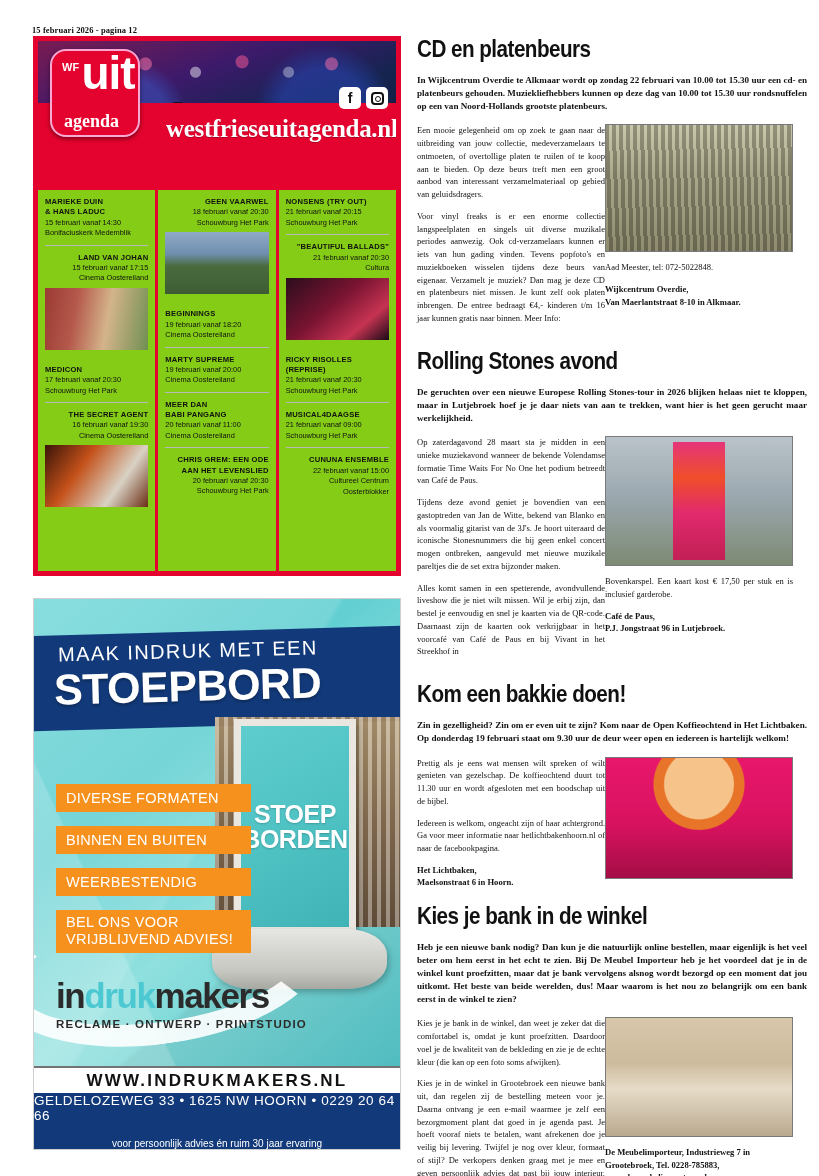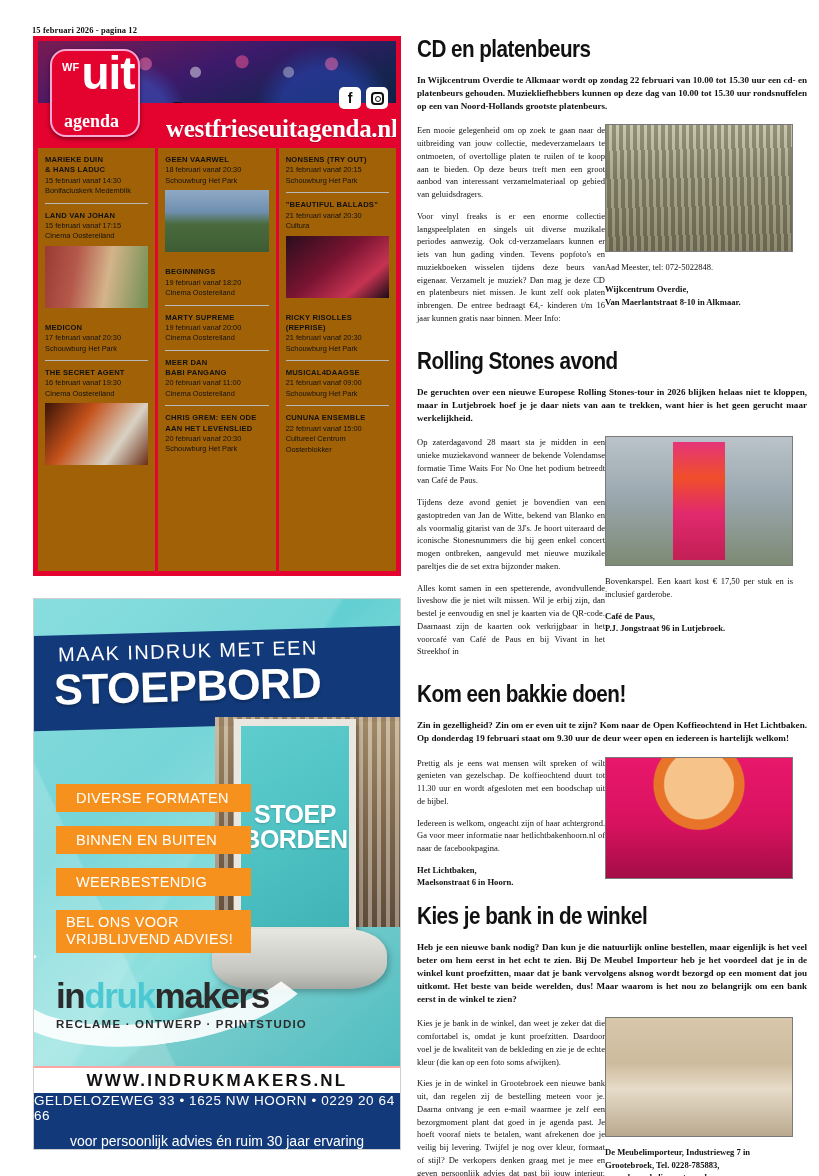--- a/index.html
+++ b/index.html
@@ -101,24 +101,24 @@
   .ig-glyph::after { content:""; position:absolute; left:2.5px; top:2.5px; width:4px; height:4px; border:1.6px solid #111; border-radius:50%; }
 
   
   .agenda-grid {
     display: grid;
     grid-template-columns: 1fr 1fr 1fr;
     height: calc(100% - 104px);
     background: #e4032e;
     gap: 3px; padding: 3px 0 0 0;
   }
-  .ag-col { background: #a16207; padding: 0 7px; position: relative; }
+  .ag-col { background: #84cc16; padding: 0 7px; position: relative; margin-top: 42px; }
   .ev { padding: 7px 0 6px 0; border-bottom: 1px solid #b9b9b9; }
   .ev:last-child { border-bottom: none; }
-  .ev.noline { border-bottom: none; }
+  .ev.noline { border-bottom: none; text-align: right; }
   .ev-title {
     font-family: "Liberation Sans", sans-serif;
     font-weight: bold; font-size: 7.6px; color: #111;
     letter-spacing: .2px; line-height: 1.35;
   }
   .ev-line {
     font-family: "Liberation Sans", sans-serif;
     font-size: 7.4px; color: #111; line-height: 1.42;
   }
   .ev-photo { width: 100%; height: 62px; margin: 4px 0 2px; }
@@ -188,21 +188,21 @@
     position: absolute; left: 178px; top: 330px; width: 175px; height: 60px;
     background: linear-gradient(180deg,#e6e6e2 0%,#c7c7c2 70%,#a8a8a3 100%);
     border-radius: 40px/26px;
     box-shadow: 2px 3px 6px rgba(0,0,0,.25);
   }
   .ad-bullets { position: absolute; left: 22px; top: 185px; width: 195px; }
   .ad-bullet {
     background: #f6911e; color: #fff;
     font-family: "Liberation Sans", sans-serif;
     font-size: 14.5px; letter-spacing: .3px;
-    padding: 6px 20px; margin-bottom: 14px;
+    padding: 6px 10px; margin-bottom: 14px;
   }
   .ad-bullet.two { padding: 4px 10px 6px; line-height: 1.15; }
   .ad-swoosh {
     position: absolute; left: -40px; bottom: 22px; width: 330px; height: 150px;
     border-radius: 50%;
     border: 22px solid rgba(255,255,255,.9);
     border-right-color: transparent; border-top-color: transparent;
     transform: rotate(-8deg);
   }
   .ad-logo { position: absolute; left: 22px; bottom: 36px; }
@@ -210,32 +210,32 @@
     font-family: "Liberation Sans", sans-serif;
     font-weight: bold; font-size: 35px; letter-spacing: -1.4px; color: #2b2b2b;
   }
   .ad-logo .word .cyan { color: #4cc8d3; }
   .ad-logo .sub {
     font-family: "Liberation Sans", sans-serif;
     font-weight: bold; font-size: 11.5px; letter-spacing: 1.2px; color: #2b2b2b;
     margin-top: 2px;
   }
   .ad-url {
-    height: 27px; background: #fff; border-top: 2px solid #fca5a5;
+    height: 27px; background: #fff; border-top: 2px solid #737373;
     display: flex; align-items: center; justify-content: center;
     font-family: "Liberation Sans", sans-serif;
     font-weight: bold; font-size: 17px; letter-spacing: 2.2px; color: #111;
   }
   .ad-foot {
     height: 56px; background: #123a7a; color: #fff;
     display: flex; flex-direction: column; align-items: center; justify-content: space-between;
     font-family: "Liberation Sans", sans-serif;
   }
   .ad-foot .l1 { font-size: 13.5px; letter-spacing: .6px; }
-  .ad-foot .l2 { font-size: 14px; margin-top: 2px; }
+  .ad-foot .l2 { font-size: 10px; margin-top: 2px; }
 
   
   .main { position: absolute; left: 417px; top: 36px; width: 390px; }
   .art { margin-bottom: 0; }
   .art-title {
     font-family: "Liberation Sans", sans-serif;
     font-weight: bold; font-size: 24px; color: #111;
     letter-spacing: -.6px; line-height: 1.05;
     transform: scaleX(.86); transform-origin: left center;
   }

